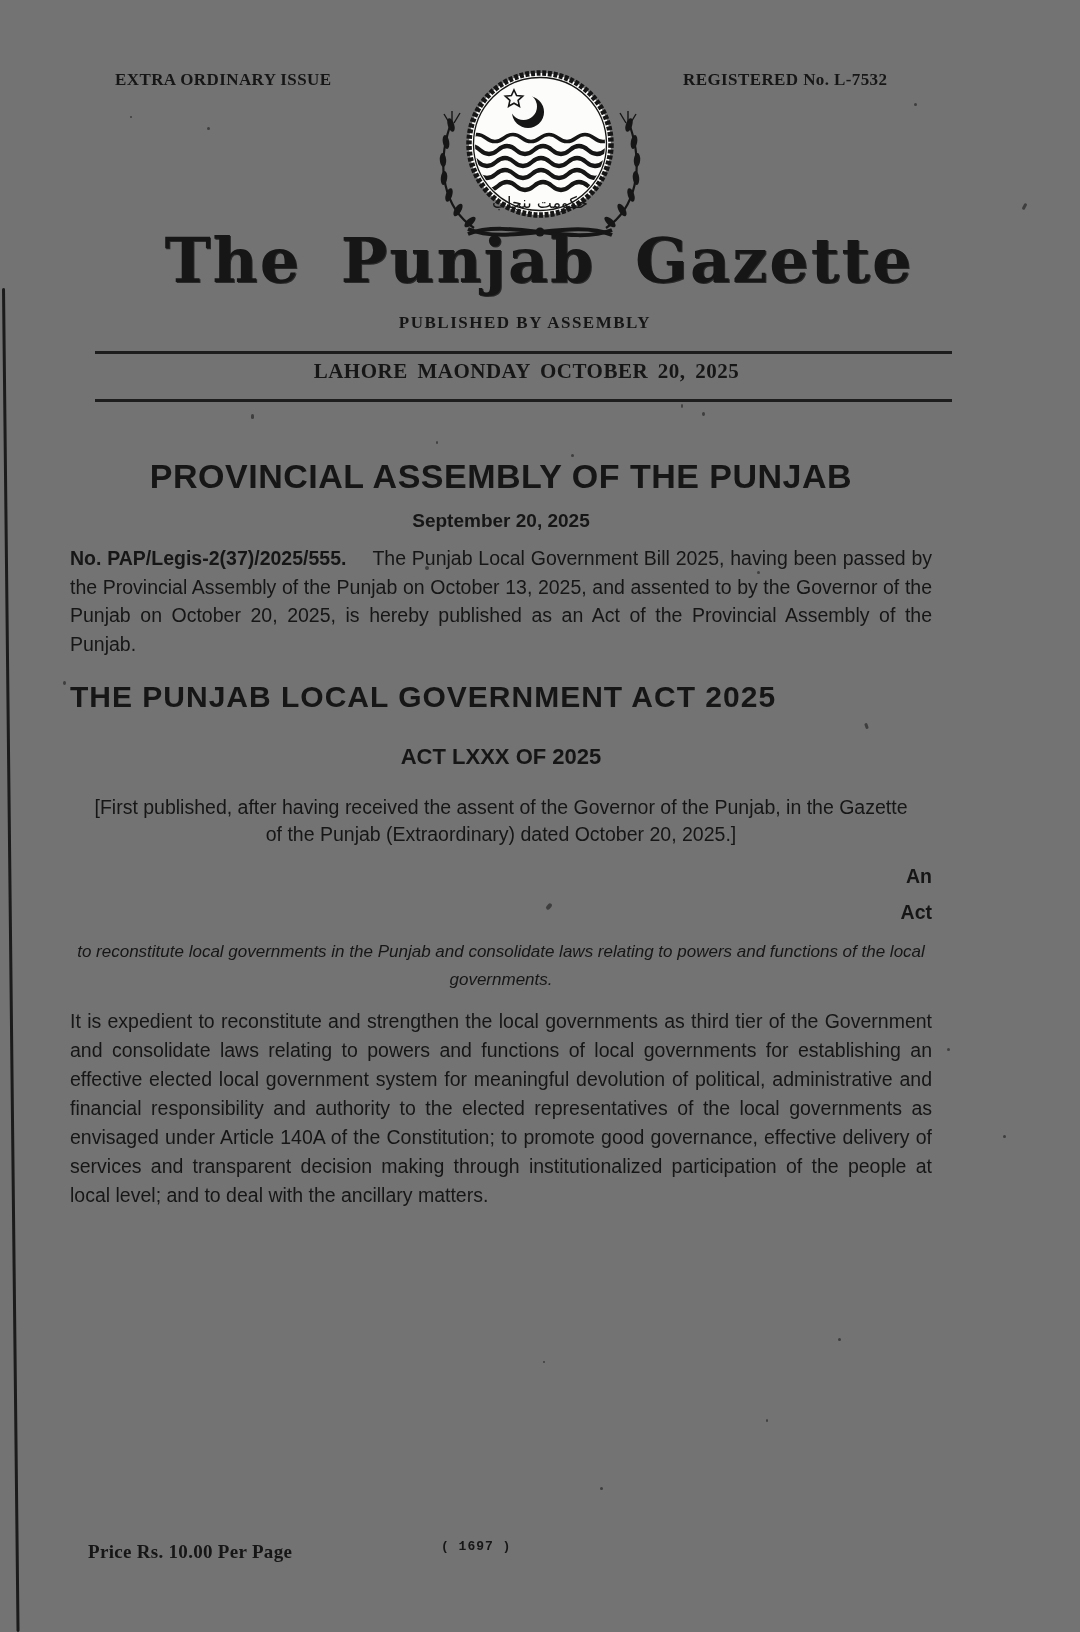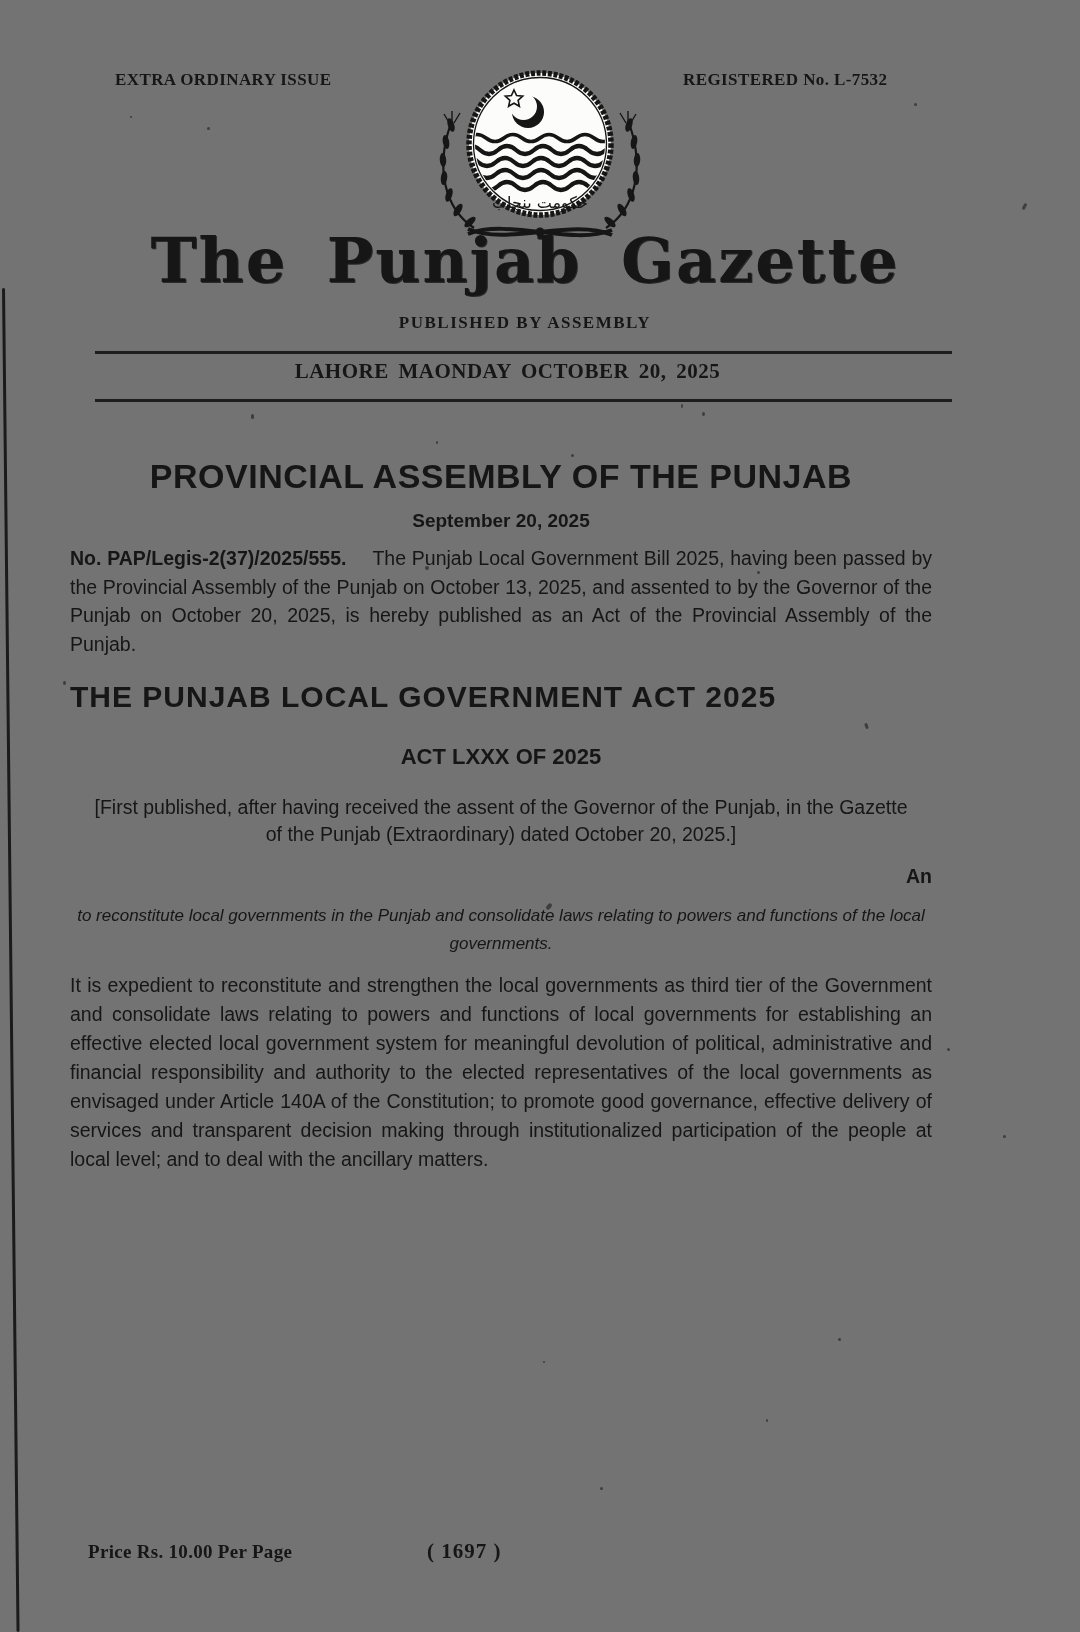--- a/index.html
+++ b/index.html
@@ -18,36 +18,36 @@
     font-family:"Liberation Serif", serif;
     font-weight:bold;font-size:17px;letter-spacing:.4px;
     white-space:nowrap;
   }
   .hdr-left{left:115px;}
   .hdr-right{left:683px;}
 
   .emblem{position:absolute;left:410px;top:60px;width:260px;height:182px;}
 
   .masthead{
-    position:absolute;top:224px;left:95px;width:860px;
+    position:absolute;top:224px;left:109px;width:860px;
     text-align:center;
     font-family:"DejaVu Serif", serif;
     font-weight:bold;font-size:62px;letter-spacing:2px;word-spacing:16px;
     white-space:nowrap;
     text-shadow:1px 1px 0 #2a2a2a;
   }
   .published{
     position:absolute;top:313px;left:95px;width:860px;text-align:center;
     font-family:"Liberation Serif", serif;font-weight:bold;font-size:17px;letter-spacing:1.5px;
   }
   .rule{position:absolute;left:95px;width:857px;height:2.5px;background:#1d1d1d;}
   .rule-1{top:351px;}
   .rule-2{top:399px;}
   .dateline{
-    position:absolute;top:359px;left:79px;width:857px;text-align:center;
+    position:absolute;top:359px;left:98px;width:857px;text-align:center;
     font-family:"Liberation Serif", serif;font-weight:bold;font-size:21px;
     letter-spacing:.5px;word-spacing:4px;
   }
 
   
   .content{position:absolute;left:70px;top:458px;width:862px;}
   .assembly{
     margin:0;text-align:center;
     font-size:34px;font-weight:bold;letter-spacing:.5px;line-height:36px;
   }
@@ -78,22 +78,22 @@
     font-style:italic;font-size:17px;line-height:27.5px;
   }
   .preamble{margin-top:14px;line-height:29px;}
 
   
   .price{
     position:absolute;left:88px;top:1541px;
     font-family:"Liberation Serif", serif;font-weight:bold;font-size:19px;letter-spacing:.3px;
   }
   .pageno{
-    position:absolute;left:427px;top:1539px;
-    font-family:Liberation Serif, serif;font-weight:bold;font-size:21px;letter-spacing:1px;
+    position:absolute;left:441px;top:1539px;
+    font-family:Liberation Mono, monospace;font-weight:bold;font-size:13px;letter-spacing:1px;
   }
 
   
   .scan-line{
     position:absolute;left:2px;top:288px;width:3px;height:1344px;
     background:#1b1b1b;transform-origin:top left;transform:rotate(-0.62deg);
     border-radius:2px;
   }
   .speck{position:absolute;background:#2c2c2c;border-radius:50%;opacity:.75;}
 </style>
@@ -180,20 +180,21 @@
     <div class="notif-date">September 20, 2025</div>
 
     <p class="para"><span class="ref-no">No. PAP/Legis-2(37)/2025/555.</span><span>The Punjab Local Government Bill 2025, having been passed by the Provincial Assembly of the Punjab on October 13, 2025, and assented to by the Governor of the Punjab on October 20, 2025, is hereby published as an Act of the Provincial Assembly of the Punjab.</span></p>
 
     <h2 class="act-title">THE PUNJAB LOCAL GOVERNMENT ACT 2025</h2>
     <div class="act-number">ACT LXXX OF 2025</div>
 
     <p class="first-pub">[First published, after having received the assent of the Governor of the Punjab, in the Gazette of the Punjab (Extraordinary) dated October 20, 2025.]</p>
 
     <div class="an-word">An</div>
+    <div class="act-word">Act</div>
 
     <p class="long-title">to reconstitute local governments in the Punjab and consolidate laws relating to powers and functions of the local governments.</p>
 
     <p class="para preamble">It is expedient to reconstitute and strengthen the local governments as third tier of the Government and consolidate laws relating to powers and functions of local governments for establishing an effective elected local government system for meaningful devolution of political, administrative and financial responsibility and authority to the elected representatives of the local governments as envisaged under Article 140A of the Constitution; to promote good governance, effective delivery of services and transparent decision making through institutionalized participation of the people at local level; and to deal with the ancillary matters.</p>
   </div>
 
   <div class="price">Price Rs. 10.00 Per Page</div>
   <div class="pageno">( 1697 )</div>
 
   <div class="scan-line"></div>

